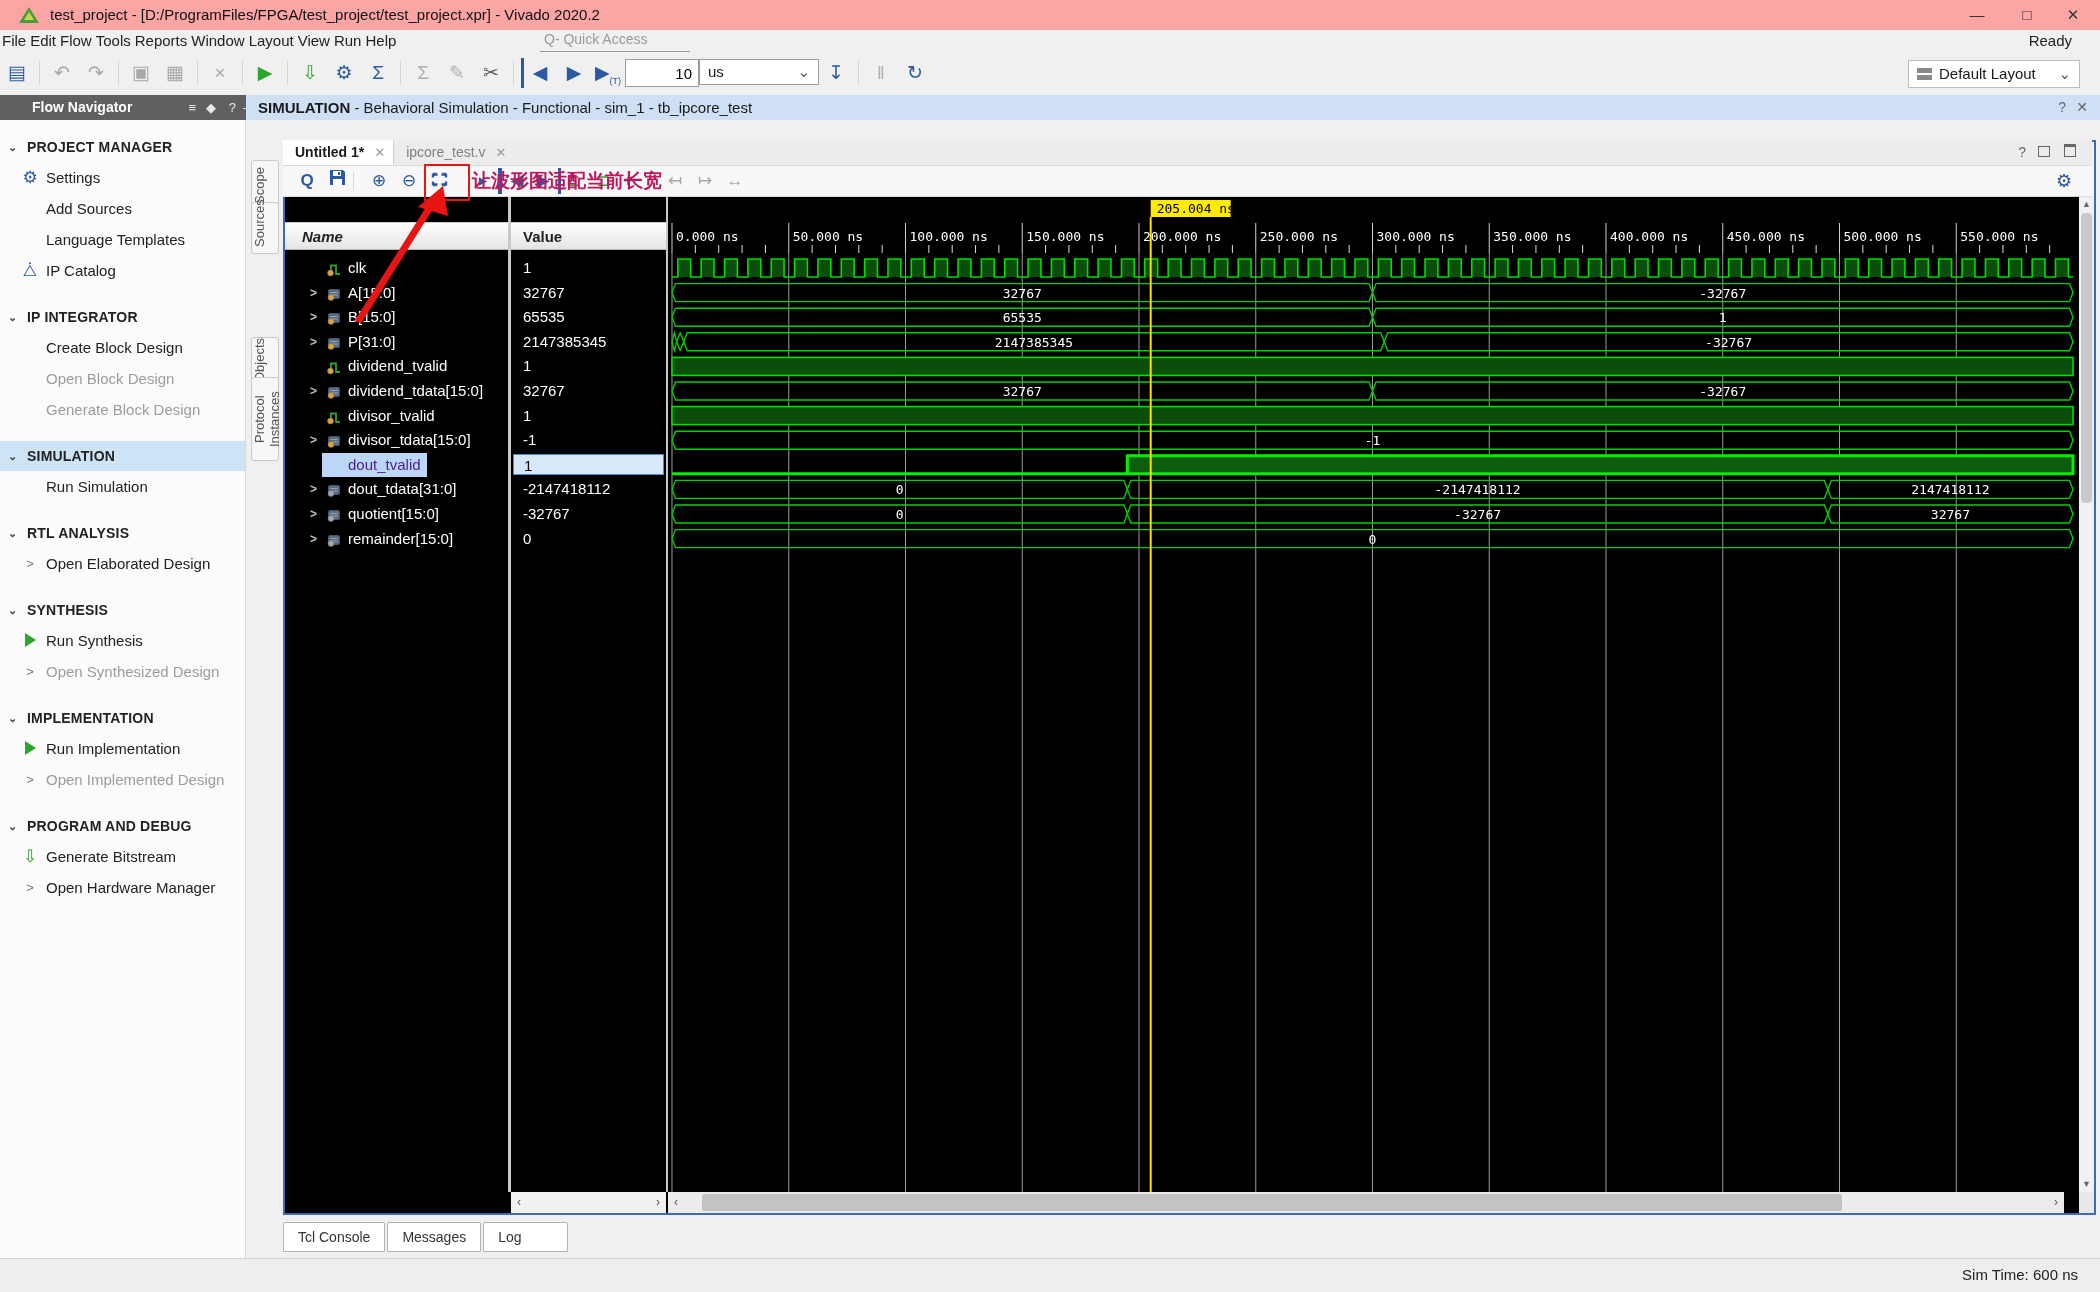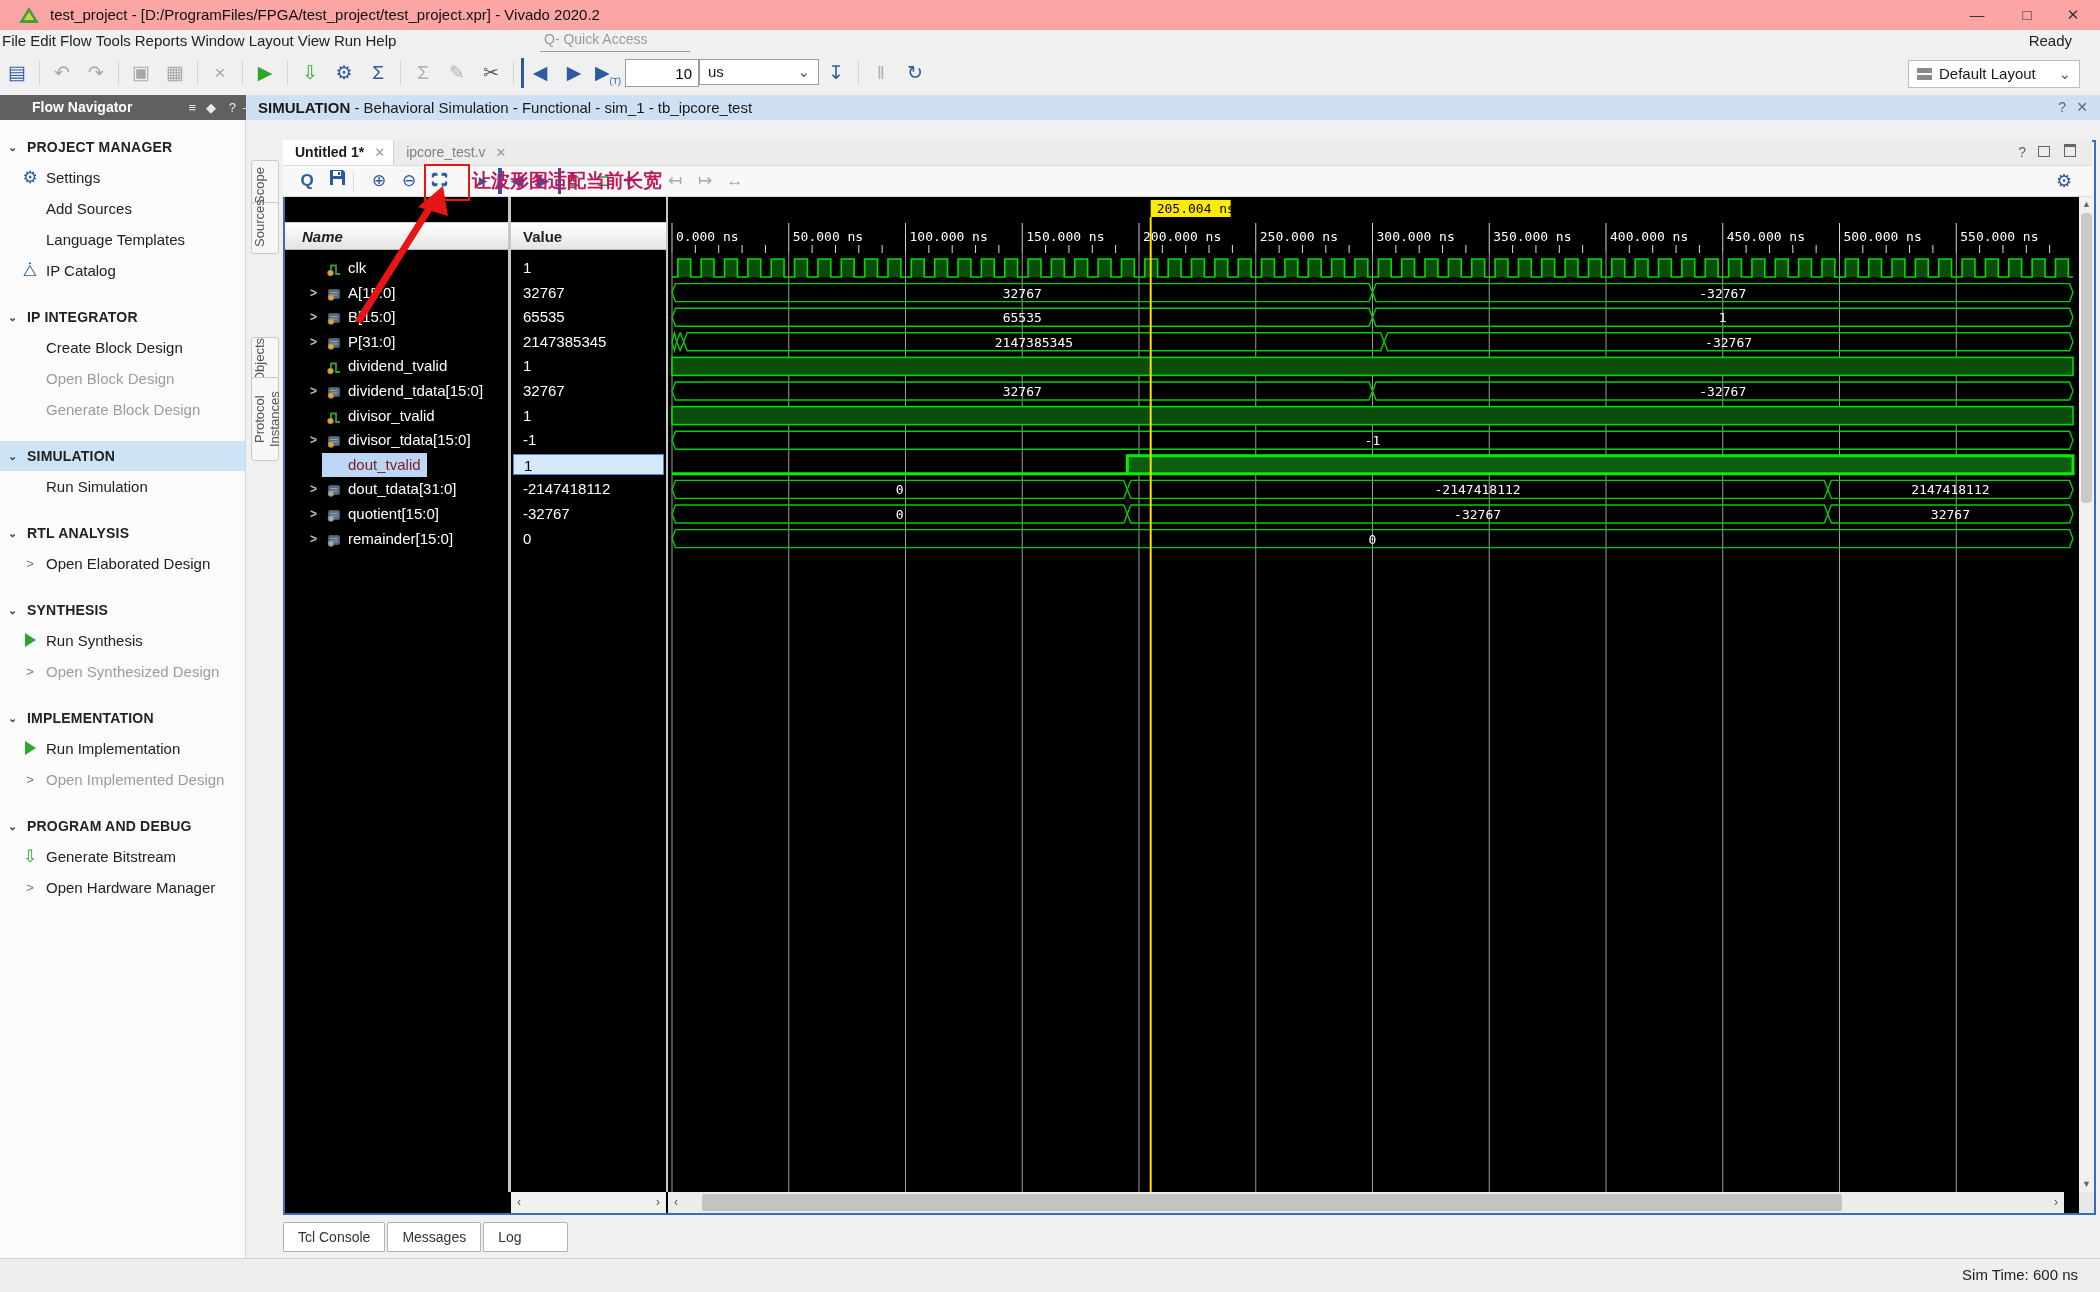--- a/index.html
+++ b/index.html
@@ -79,21 +79,21 @@
   #valuecol{left:511px;width:155px;}
   .colheader{position:absolute;left:0;top:25px;width:100%;height:28px;
      background:linear-gradient(#ffffff,#e4e4e4);border-top:1px solid #cfcfcf;border-bottom:1px solid #b9b9b9;
      font-size:15px;font-weight:bold;color:#222;line-height:28px;box-sizing:border-box;}
   #namecol .colheader div{padding-left:17px;font-style:italic;}
   #valuecol .colheader div{padding-left:12px;}
   .sigrow{position:absolute;left:15px;width:100%;font-size:15px;color:#fff;}
   .sigrow .chv{position:absolute;left:10px;top:0;color:#c0c0c0;font-size:12px;font-weight:bold;}
   .sigrow .sic{position:absolute;left:26px;top:4px;}
   .sigrow .nm{position:absolute;left:48px;top:0;white-space:nowrap;}
-  .sigrow .nm.hl{background:#bcd7f5;color:#7f1d1d;padding:0 6px;margin-left:-26px;padding-left:26px;}
+  .sigrow .nm.hl{background:#bcd7f5;color:#4c1d95;padding:0 6px;margin-left:-26px;padding-left:26px;}
   .valrow{position:absolute;left:0;width:100%;font-size:15px;color:#fff;}
   .valrow div{padding-left:12px;white-space:nowrap;}
   .valrow.sel div{background:#d6e9fb;color:#000;border:1.5px solid #4a8ad4;margin:0 2px;padding-left:10px;box-sizing:border-box;}
   #wavesvg{position:absolute;left:668px;top:197px;background:#000;}
   
   #vscroll{left:2079px;top:197px;width:15px;height:995px;background:#f1f1f1;}
   .sb-arrow{position:absolute;left:0;width:15px;height:15px;text-align:center;line-height:15px;color:#666;font-size:9px;}
   #vthumb{position:absolute;left:2px;top:16px;width:11px;height:290px;background:#c9c9c9;border-radius:4px;}
   #hscroll-row{left:285px;top:1192px;width:1794px;height:21px;background:#000;}
   #hs1{position:absolute;left:226px;top:0;width:155px;height:21px;background:#f1f1f1;}

